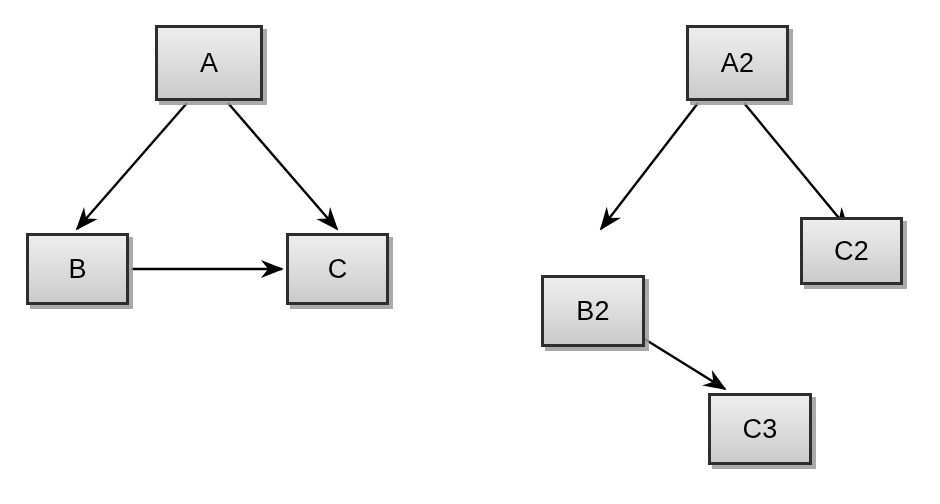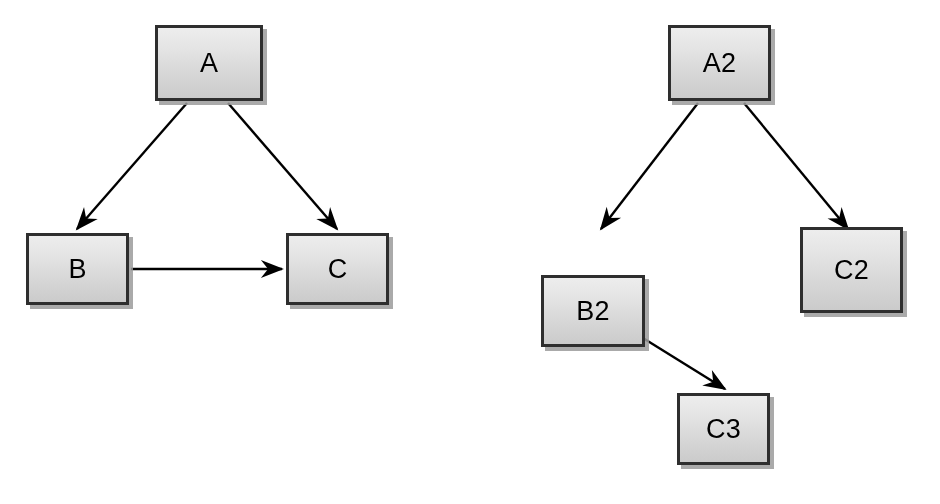--- a/index.html
+++ b/index.html
@@ -73,27 +73,27 @@
   <div id="nodes">
       <div class="node" style="left: 155px; top: 25px; width: 108px; height: 76px;">
         <span class="node-label">A</span>
       </div>
       <div class="node" style="left: 26px; top: 233px; width: 103px; height: 72px;">
         <span class="node-label">B</span>
       </div>
       <div class="node" style="left: 286px; top: 233px; width: 103px; height: 72px;">
         <span class="node-label">C</span>
       </div>
-      <div class="node" style="left: 668px; top: 25px; width: 103px; height: 76px;">
+      <div class="node" style="left: 686px; top: 25px; width: 103px; height: 76px;">
         <span class="node-label">A2</span>
       </div>
       <div class="node" style="left: 541px; top: 233px; width: 104px; height: 72px; margin-top: 42px;">
         <span class="node-label">B2</span>
       </div>
-      <div class="node" style="left: 800px; top: 227px; width: 103px; height: 86px;">
+      <div class="node" style="left: 800px; top: 217px; width: 103px; height: 68px;">
         <span class="node-label">C2</span>
       </div>
-      <div class="node" style="left: 677px; top: 393px; width: 93px; height: 72px;">
+      <div class="node" style="left: 708px; top: 393px; width: 104px; height: 72px;">
         <span class="node-label">C3</span>
       </div>
     </div>
 
 </div>
 
 </body></html>

